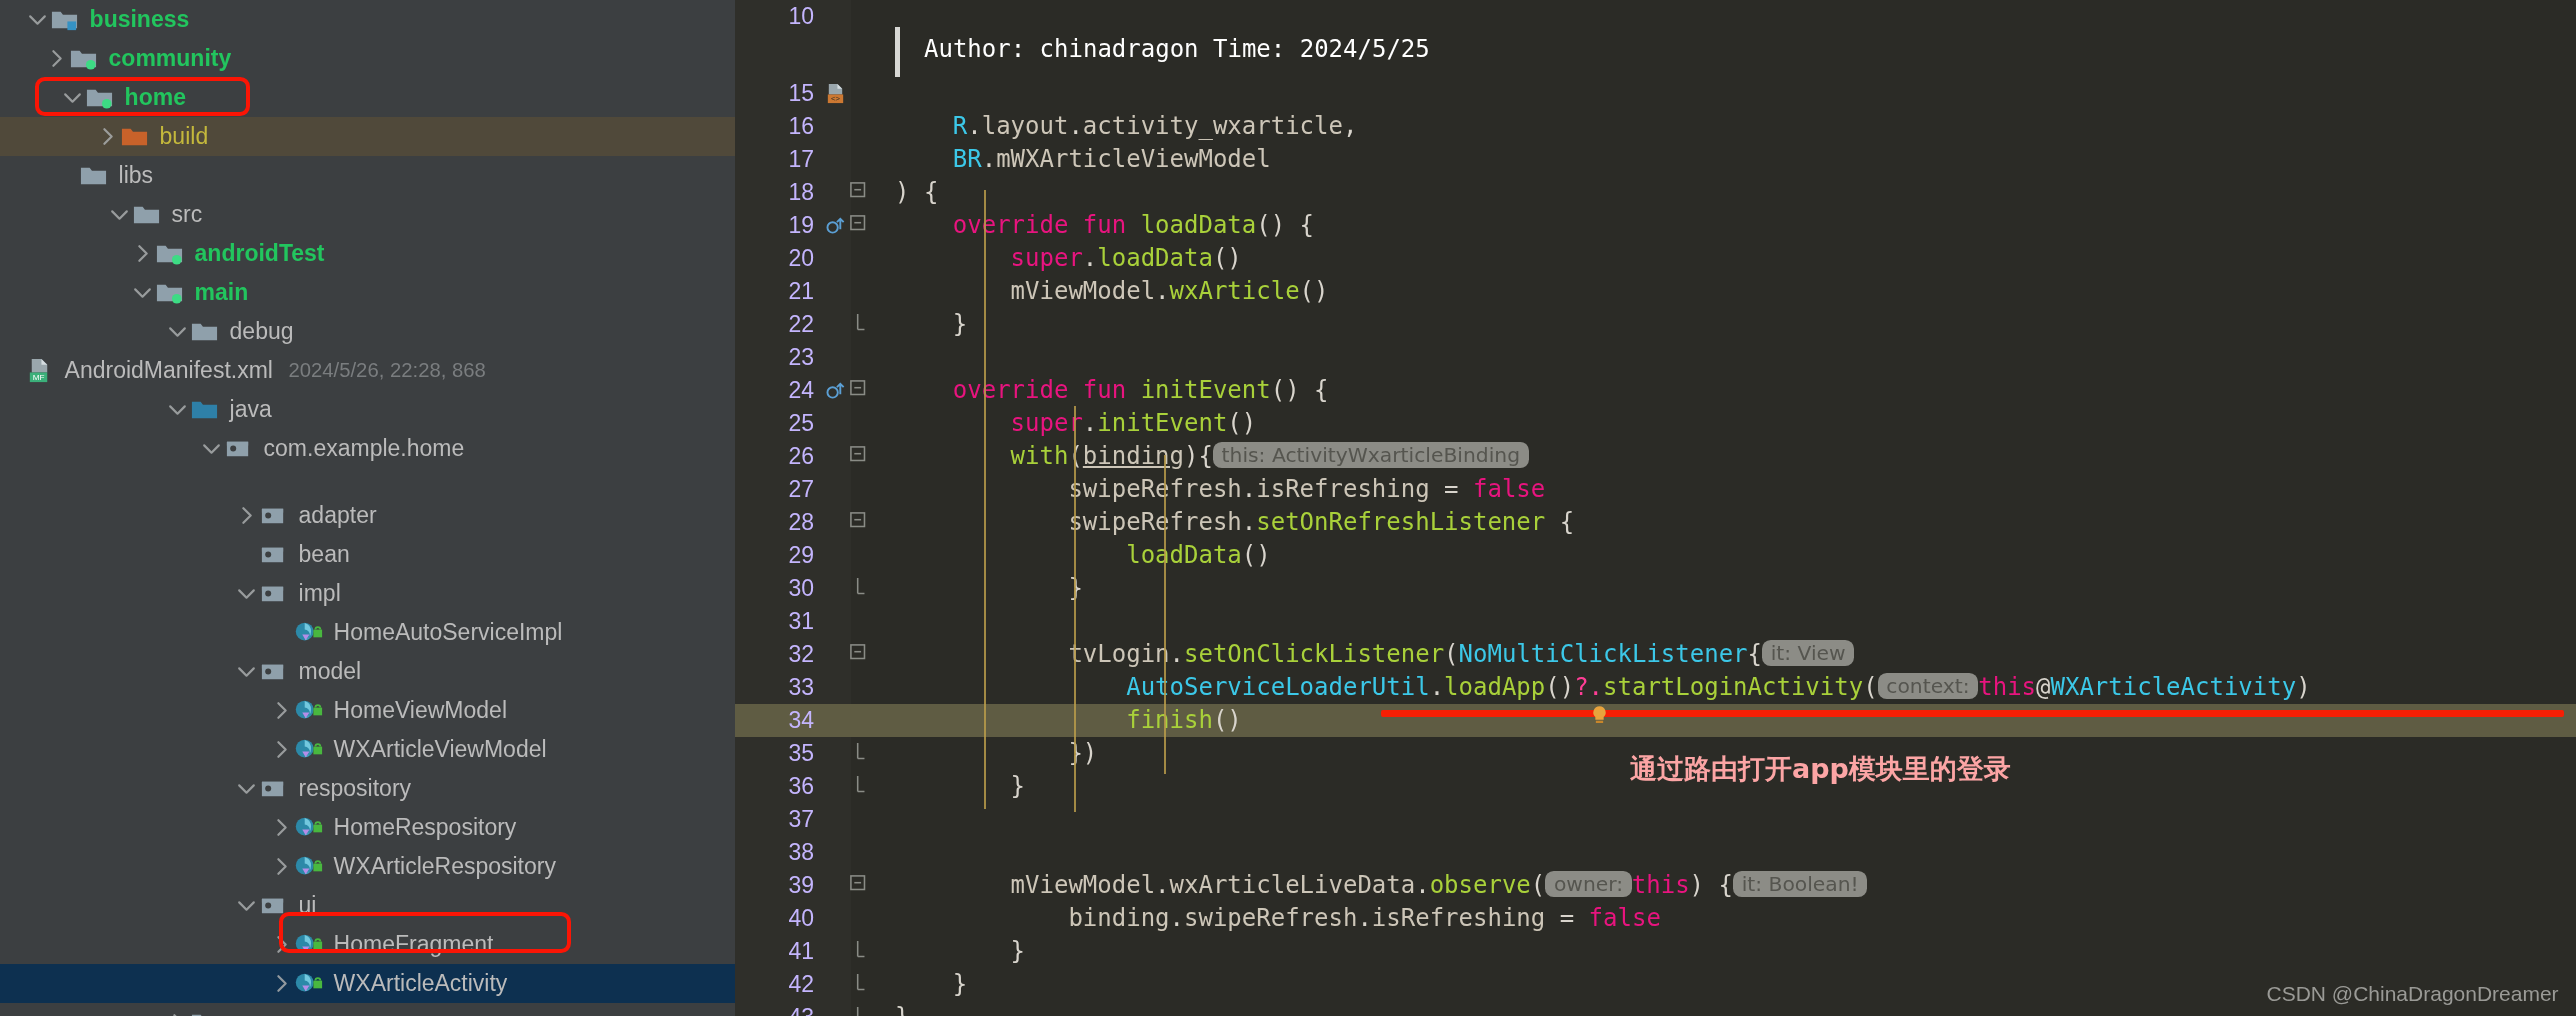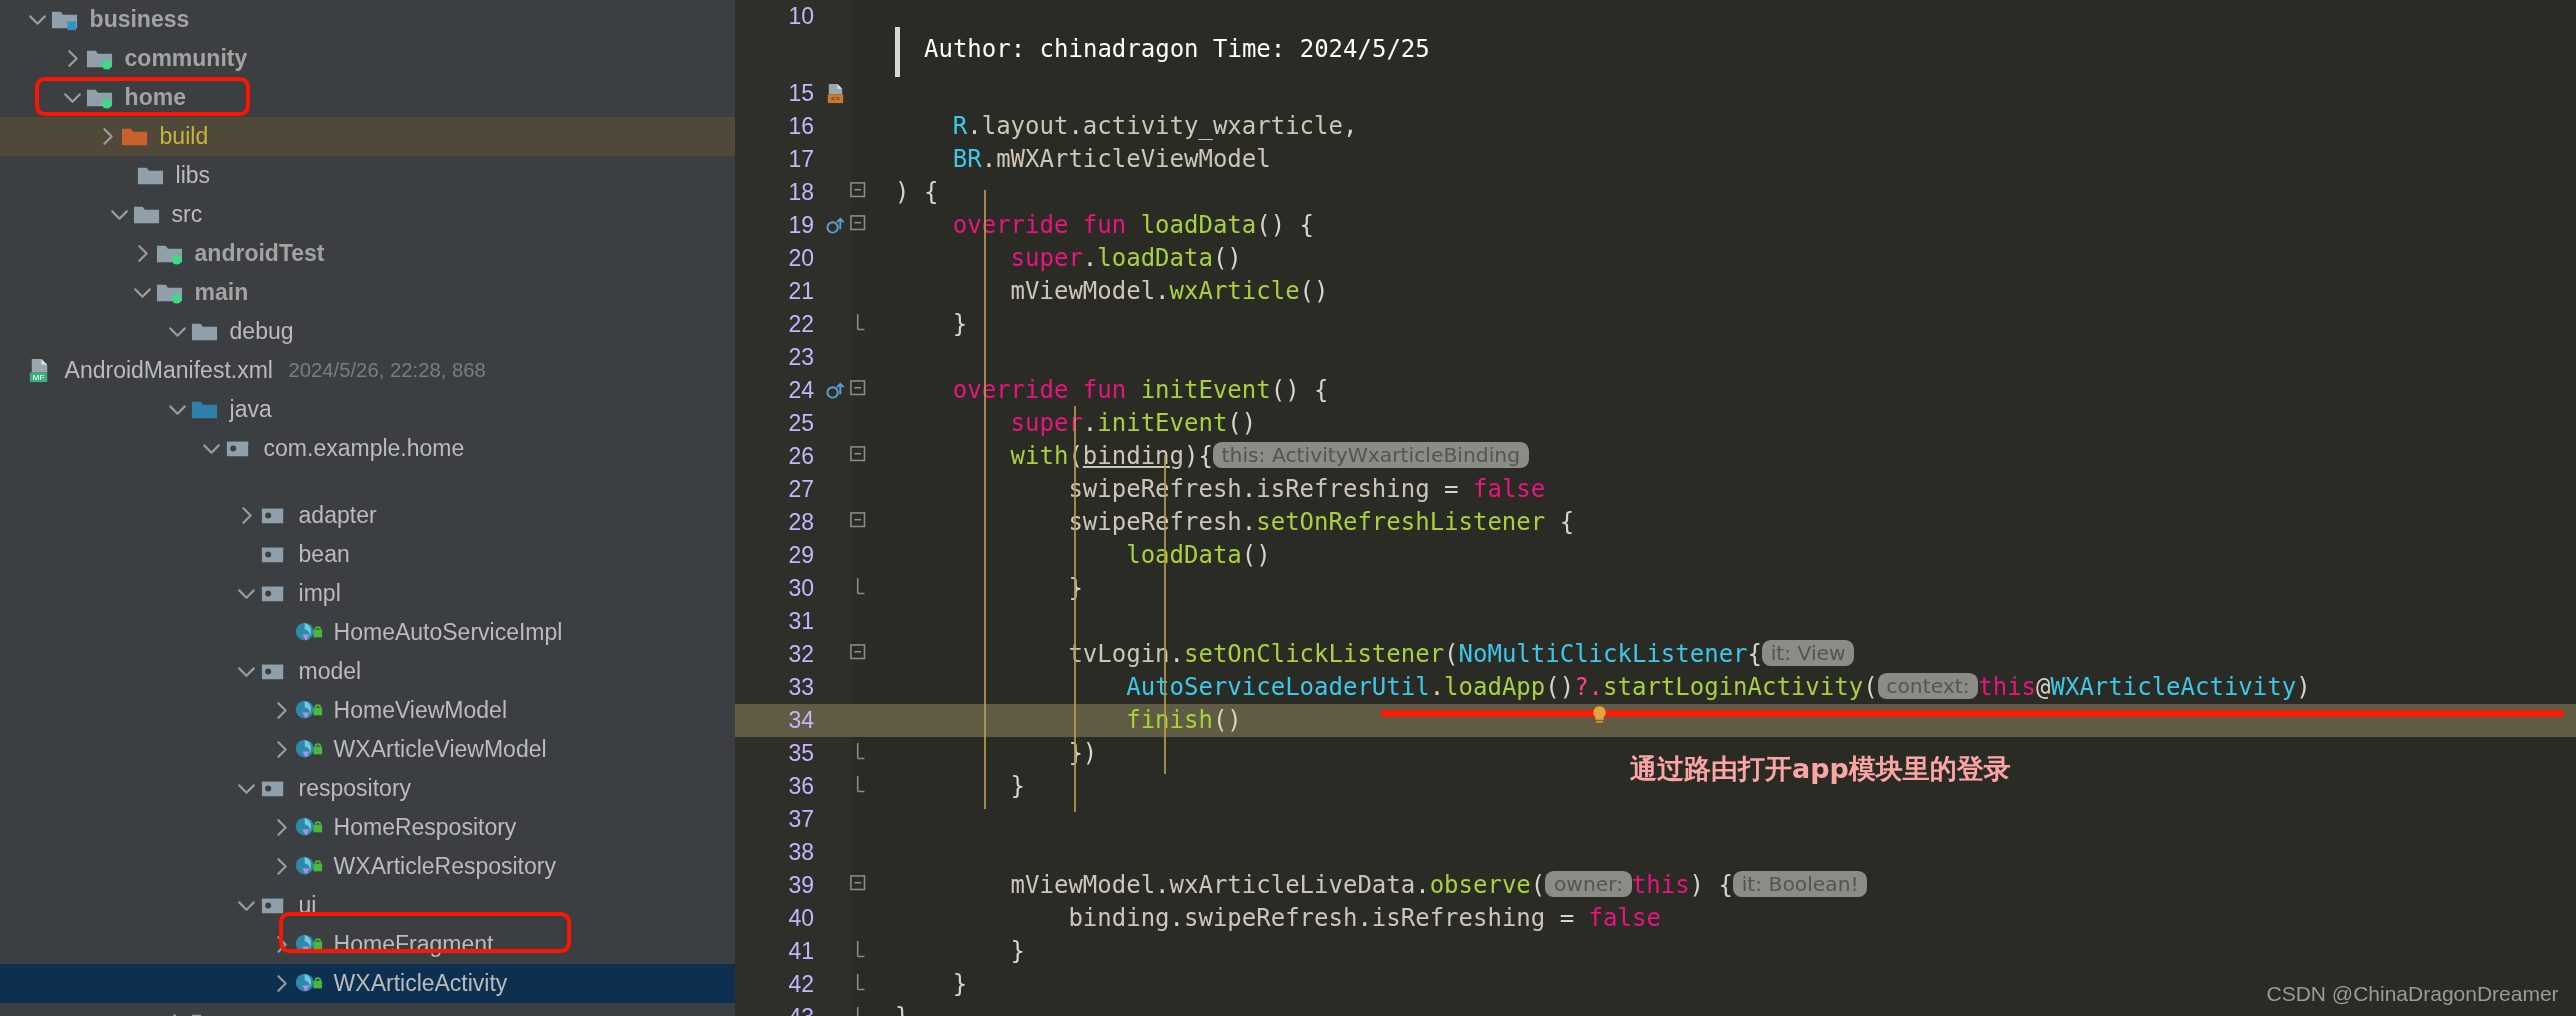--- a/index.html
+++ b/index.html
@@ -24,21 +24,21 @@
   .chev{
     width:25px;height:25px;flex:0 0 25px;display:inline-block;
     position:relative;opacity:.85;
   }
   .chev svg{display:block;}
   .ico{
     width:29px;height:29px;flex:0 0 29px;margin-right:8.7px;
     position:relative;display:inline-block;
   }
   .lbl{padding-left:1.9px;}
-  .lbl.bold{font-weight:bold;color:#a3a3a3;}
+  .lbl.bold{font-weight:bold;color:#22c55e;}
   .lbl.build{color:#c4b83c;}
   .ts{color:#7a7d7f;font-size:20.3px;margin-left:15.5px;}
   .redbox{
     position:absolute;border:4.8px solid #fb1505;border-radius:9.7px;
     pointer-events:none;box-sizing:border-box;
   }
 
   
   .editor{
     flex:1 1 auto;height:1016px;background:#2b2b26;position:relative;overflow:hidden;
@@ -104,56 +104,56 @@
             <svg width="25" height="25" viewBox="0 0 24 24" fill="none" stroke="#a9acad" stroke-width="2.1" stroke-linecap="round" stroke-linejoin="round">
               <path d="M5 9 L12 16 L19 9"></path>
             </svg>
           </span>
           <span class="ico"><svg width="29" height="29" viewBox="0 0 30 30">
               <path d="M2 7h9l2.4 3H28v14H2z" fill="#8fa0ab"></path>
               <rect x="18" y="17" width="9" height="9" fill="#3592c4"></rect>
             </svg></span>
           <span class="lbl bold">business</span>
         </div>
+        <div class="tree-row" style="padding-left: 44px;">
+          <span class="chev">
+            <svg width="25" height="25" viewBox="0 0 24 24" fill="none" stroke="#a9acad" stroke-width="2.1" stroke-linecap="round" stroke-linejoin="round">
+              <path d="M9 5 L16 12 L9 19"></path>
+            </svg>
+          </span>
+          <span class="ico"><svg width="29" height="29" viewBox="0 0 30 30">
+              <path d="M2 7h9l2.4 3H28v14H2z" fill="#8fa0ab"></path>
+              <circle cx="22.5" cy="21.5" r="5" fill="#3ddc84"></circle>
+            </svg></span>
+          <span class="lbl bold">community</span>
+        </div>
         <div class="tree-row" style="padding-left: 60px;">
           <span class="chev">
             <svg width="25" height="25" viewBox="0 0 24 24" fill="none" stroke="#a9acad" stroke-width="2.1" stroke-linecap="round" stroke-linejoin="round">
-              <path d="M9 5 L16 12 L9 19"></path>
+              <path d="M5 9 L12 16 L19 9"></path>
             </svg>
           </span>
           <span class="ico"><svg width="29" height="29" viewBox="0 0 30 30">
               <path d="M2 7h9l2.4 3H28v14H2z" fill="#8fa0ab"></path>
               <circle cx="22.5" cy="21.5" r="5" fill="#3ddc84"></circle>
             </svg></span>
-          <span class="lbl bold">community</span>
-        </div>
-        <div class="tree-row" style="padding-left: 60px;">
-          <span class="chev">
-            <svg width="25" height="25" viewBox="0 0 24 24" fill="none" stroke="#a9acad" stroke-width="2.1" stroke-linecap="round" stroke-linejoin="round">
-              <path d="M5 9 L12 16 L19 9"></path>
-            </svg>
-          </span>
-          <span class="ico"><svg width="29" height="29" viewBox="0 0 30 30">
-              <path d="M2 7h9l2.4 3H28v14H2z" fill="#8fa0ab"></path>
-              <circle cx="22.5" cy="21.5" r="5" fill="#3ddc84"></circle>
-            </svg></span>
           <span class="lbl bold">home</span>
         </div>
         <div class="tree-row sel-build" style="padding-left: 95px;">
           <span class="chev">
             <svg width="25" height="25" viewBox="0 0 24 24" fill="none" stroke="#a9acad" stroke-width="2.1" stroke-linecap="round" stroke-linejoin="round">
               <path d="M9 5 L16 12 L9 19"></path>
             </svg>
           </span>
           <span class="ico"><svg width="29" height="29" viewBox="0 0 30 30">
               <path d="M2 7h9l2.4 3H28v14H2z" fill="#c8622a"></path>
             </svg></span>
           <span class="lbl build">build</span>
         </div>
-        <div class="tree-row" style="padding-left: 111px;">
+        <div class="tree-row" style="padding-left: 54px;">
           <span class="chev"></span>
           <span class="ico"><svg width="29" height="29" viewBox="0 0 30 30">
               <path d="M2 7h9l2.4 3H28v14H2z" fill="#8fa0ab"></path>
             </svg></span>
           <span class="lbl">libs</span>
         </div>
         <div class="tree-row" style="padding-left: 95px; margin-left: 12px;">
           <span class="chev">
             <svg width="25" height="25" viewBox="0 0 24 24" fill="none" stroke="#a9acad" stroke-width="2.1" stroke-linecap="round" stroke-linejoin="round">
               <path d="M5 9 L12 16 L19 9"></path>

